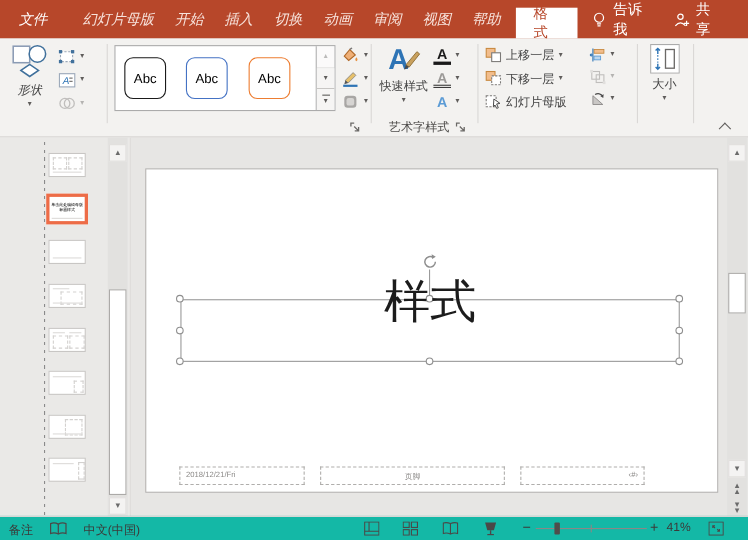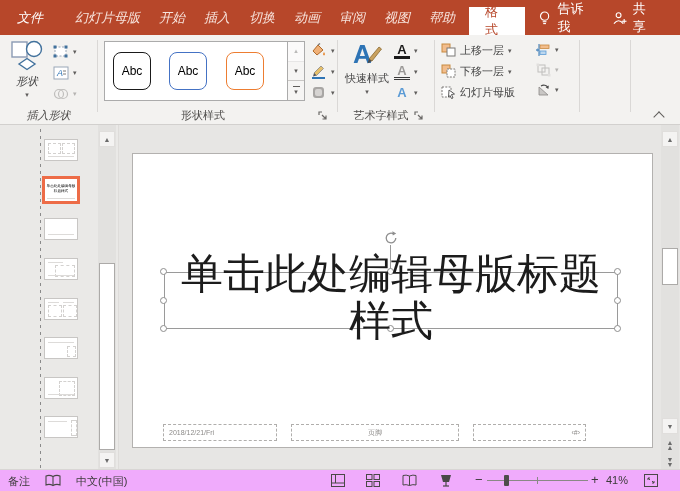--- a/index.html
+++ b/index.html
@@ -68,21 +68,21 @@
          border:1px solid #B3B1AF;box-sizing:border-box;}
   .selbox{position:absolute;left:31px;top:118px;width:454px;height:57px;border:1px solid #9a9a9a;box-sizing:border-box;}
   .handle{position:absolute;width:7px;height:7px;border-radius:50%;background:#fff;border:1px solid #8e8e8e;box-sizing:border-box;}
   .rotstem{position:absolute;left:257px;top:91px;width:1px;height:27px;background:#9a9a9a;}
   #title{position:absolute;left:26px;top:96px;width:464px;text-align:center;
          font-size:42px;line-height:47px;color:#1c1c1c;letter-spacing:0px;}
   .ph{position:absolute;top:270px;height:17px;border:1px dashed #B0AEAC;box-sizing:border-box;
       font-size:7px;color:#8c8a88;display:flex;align-items:center;}
 
   
-  #statusbar{position:absolute;left:0;right:0;bottom:0;height:21px;background:#f0abfc;
+  #statusbar{position:absolute;left:0;right:0;bottom:0;height:21px;background:#14b8a6;
              border-top:1px solid #D8D6D4;font-size:11px;color:#3b3a39;}
   .sitem{position:absolute;top:4px;white-space:nowrap;}
   .zoomtrack{position:absolute;left:487px;top:10px;width:101px;height:1px;background:#8A8886;}
   .zoomtick{position:absolute;left:537px;top:7px;width:1px;height:7px;background:#8A8886;}
   .zoomthumb{position:absolute;left:504px;top:5px;width:5px;height:11px;background:#4f4d4b;border-radius:1px;}
   .zbtn{position:absolute;top:2px;font-size:13px;color:#3b3a39;}
   svg{display:block;}
 </style>
 </head>
 <body>
@@ -152,21 +152,20 @@
           <span class="dd">▾</span>
         </div>
         <div class="sbtn disabled">
           <svg width="16" height="14" viewBox="0 0 16 14">
             <circle cx="6" cy="7" r="4.5" fill="none" stroke="#7b7977" stroke-width="1.2"></circle>
             <circle cx="10" cy="7" r="4.5" fill="none" stroke="#7b7977" stroke-width="1.2"></circle>
           </svg>
           <span class="dd">▾</span>
         </div>
       </div>
-      <div class="glabel" style="left:0;width:97px;">插入形状</div>
     </div>
 
     <div class="rdiv" style="left:97px;"></div>
 
     <div class="rgroup" style="left:98px;width:238px;">
       <div class="gallery" style="left:6px;">
         <div class="gitem" style="left:8px;border:1.6px solid #1a1a1a;">Abc</div>
         <div class="gitem" style="left:64px;border:1.6px solid #4472C4;">Abc</div>
         <div class="gitem" style="left:121px;border:1.6px solid #ED7D31;">Abc</div>
         <div class="gscroll">
@@ -193,21 +192,20 @@
           <span class="dd">▾</span>
         </div>
         <div class="sbtn">
           <svg width="17" height="15" viewBox="0 0 17 15">
             <rect x="3" y="2" width="11" height="11" rx="3" fill="#A8A6A4"></rect>
             <rect x="5" y="4" width="7" height="7" rx="2" fill="#D6D4D2"></rect>
           </svg>
           <span class="dd">▾</span>
         </div>
       </div>
-      <div class="glabel" style="left:0;width:210px;">形状样式</div>
       <svg class="launcher" style="left:220px;top:76px;" viewBox="0 0 10 10">
         <path d="M1 4 V1 H4" fill="none" stroke="#6b6967" stroke-width="1.2"></path>
         <path d="M4 4 L8 8 M8 4.5 V8 H4.5" fill="none" stroke="#6b6967" stroke-width="1.2"></path>
       </svg>
     </div>
 
     <div class="rdiv" style="left:337px;"></div>
 
     <div class="rgroup" style="left:338px;width:95px;">
       <div class="bigbtn" style="left:4px;top:4px;width:50px;">
@@ -292,20 +290,33 @@
             <path d="M5 3 a5 5 0 0 1 7 1.5" fill="none" stroke="#4a4a4a" stroke-width="1.1"></path>
             <path d="M12.8 2.6 L12.4 6 L9.6 4.2 Z" fill="#4a4a4a"></path>
           </svg>
           <span class="dd">▾</span>
         </div>
       </div>
     </div>
 
     <div class="rdiv" style="left:579px;"></div>
 
+    <div class="rgroup" style="left:580px;width:48px;">
+      <div class="bigbtn" style="left:4px;top:5px;width:40px;">
+        <svg width="27" height="27" viewBox="0 0 27 27">
+          <rect x="0.5" y="0.5" width="26" height="26" fill="#fff" stroke="#ABABAB"></rect>
+          <path d="M7 4 L7 9 M5 6 L7 4 L9 6" stroke="#2E74B5" stroke-width="1.3" fill="none"></path>
+          <path d="M7 23 L7 18 M5 21 L7 23 L9 21" stroke="#2E74B5" stroke-width="1.3" fill="none"></path>
+          <path d="M7 10 V17" stroke="#2E74B5" stroke-width="1" stroke-dasharray="1.5 1.5"></path>
+          <rect x="14" y="5" width="8" height="17" fill="#fff" stroke="#6b6967" stroke-width="1.2"></rect>
+        </svg>
+        <span class="blabel">大小</span>
+        <span class="dd">▾</span>
+      </div>
+    </div>
 
     <div class="rdiv" style="left:630px;"></div>
     <div class="chev"></div>
   </div>
 
   <div id="main">
 
     <div id="panel">
       <div class="hierline"></div>
 
@@ -371,21 +382,20 @@
       <div class="handle" style="left:27px;top:114px;"></div>
       <div class="handle" style="left:254px;top:114px;"></div>
       <div class="handle" style="left:481px;top:114px;"></div>
       <div class="handle" style="left:27px;top:143px;"></div>
       <div class="handle" style="left:481px;top:143px;"></div>
       <div class="handle" style="left:27px;top:171px;"></div>
       <div class="handle" style="left:254px;top:171px;"></div>
       <div class="handle" style="left:481px;top:171px;"></div>
 
       <div id="title">
-        <div>单击此处编辑母版标题</div>
         <div>样式</div>
       </div>
 
       <div class="ph" style="left:30px;width:114px;padding-left:5px;">
           <span>2018/12/21/Fri</span>
         </div>
       <div class="ph" style="left:158px;width:168px;justify-content:center;">
           <span>页脚</span>
         </div>
       <div class="ph" style="left:340px;width:113px;justify-content:flex-end;padding-right:5px;">

